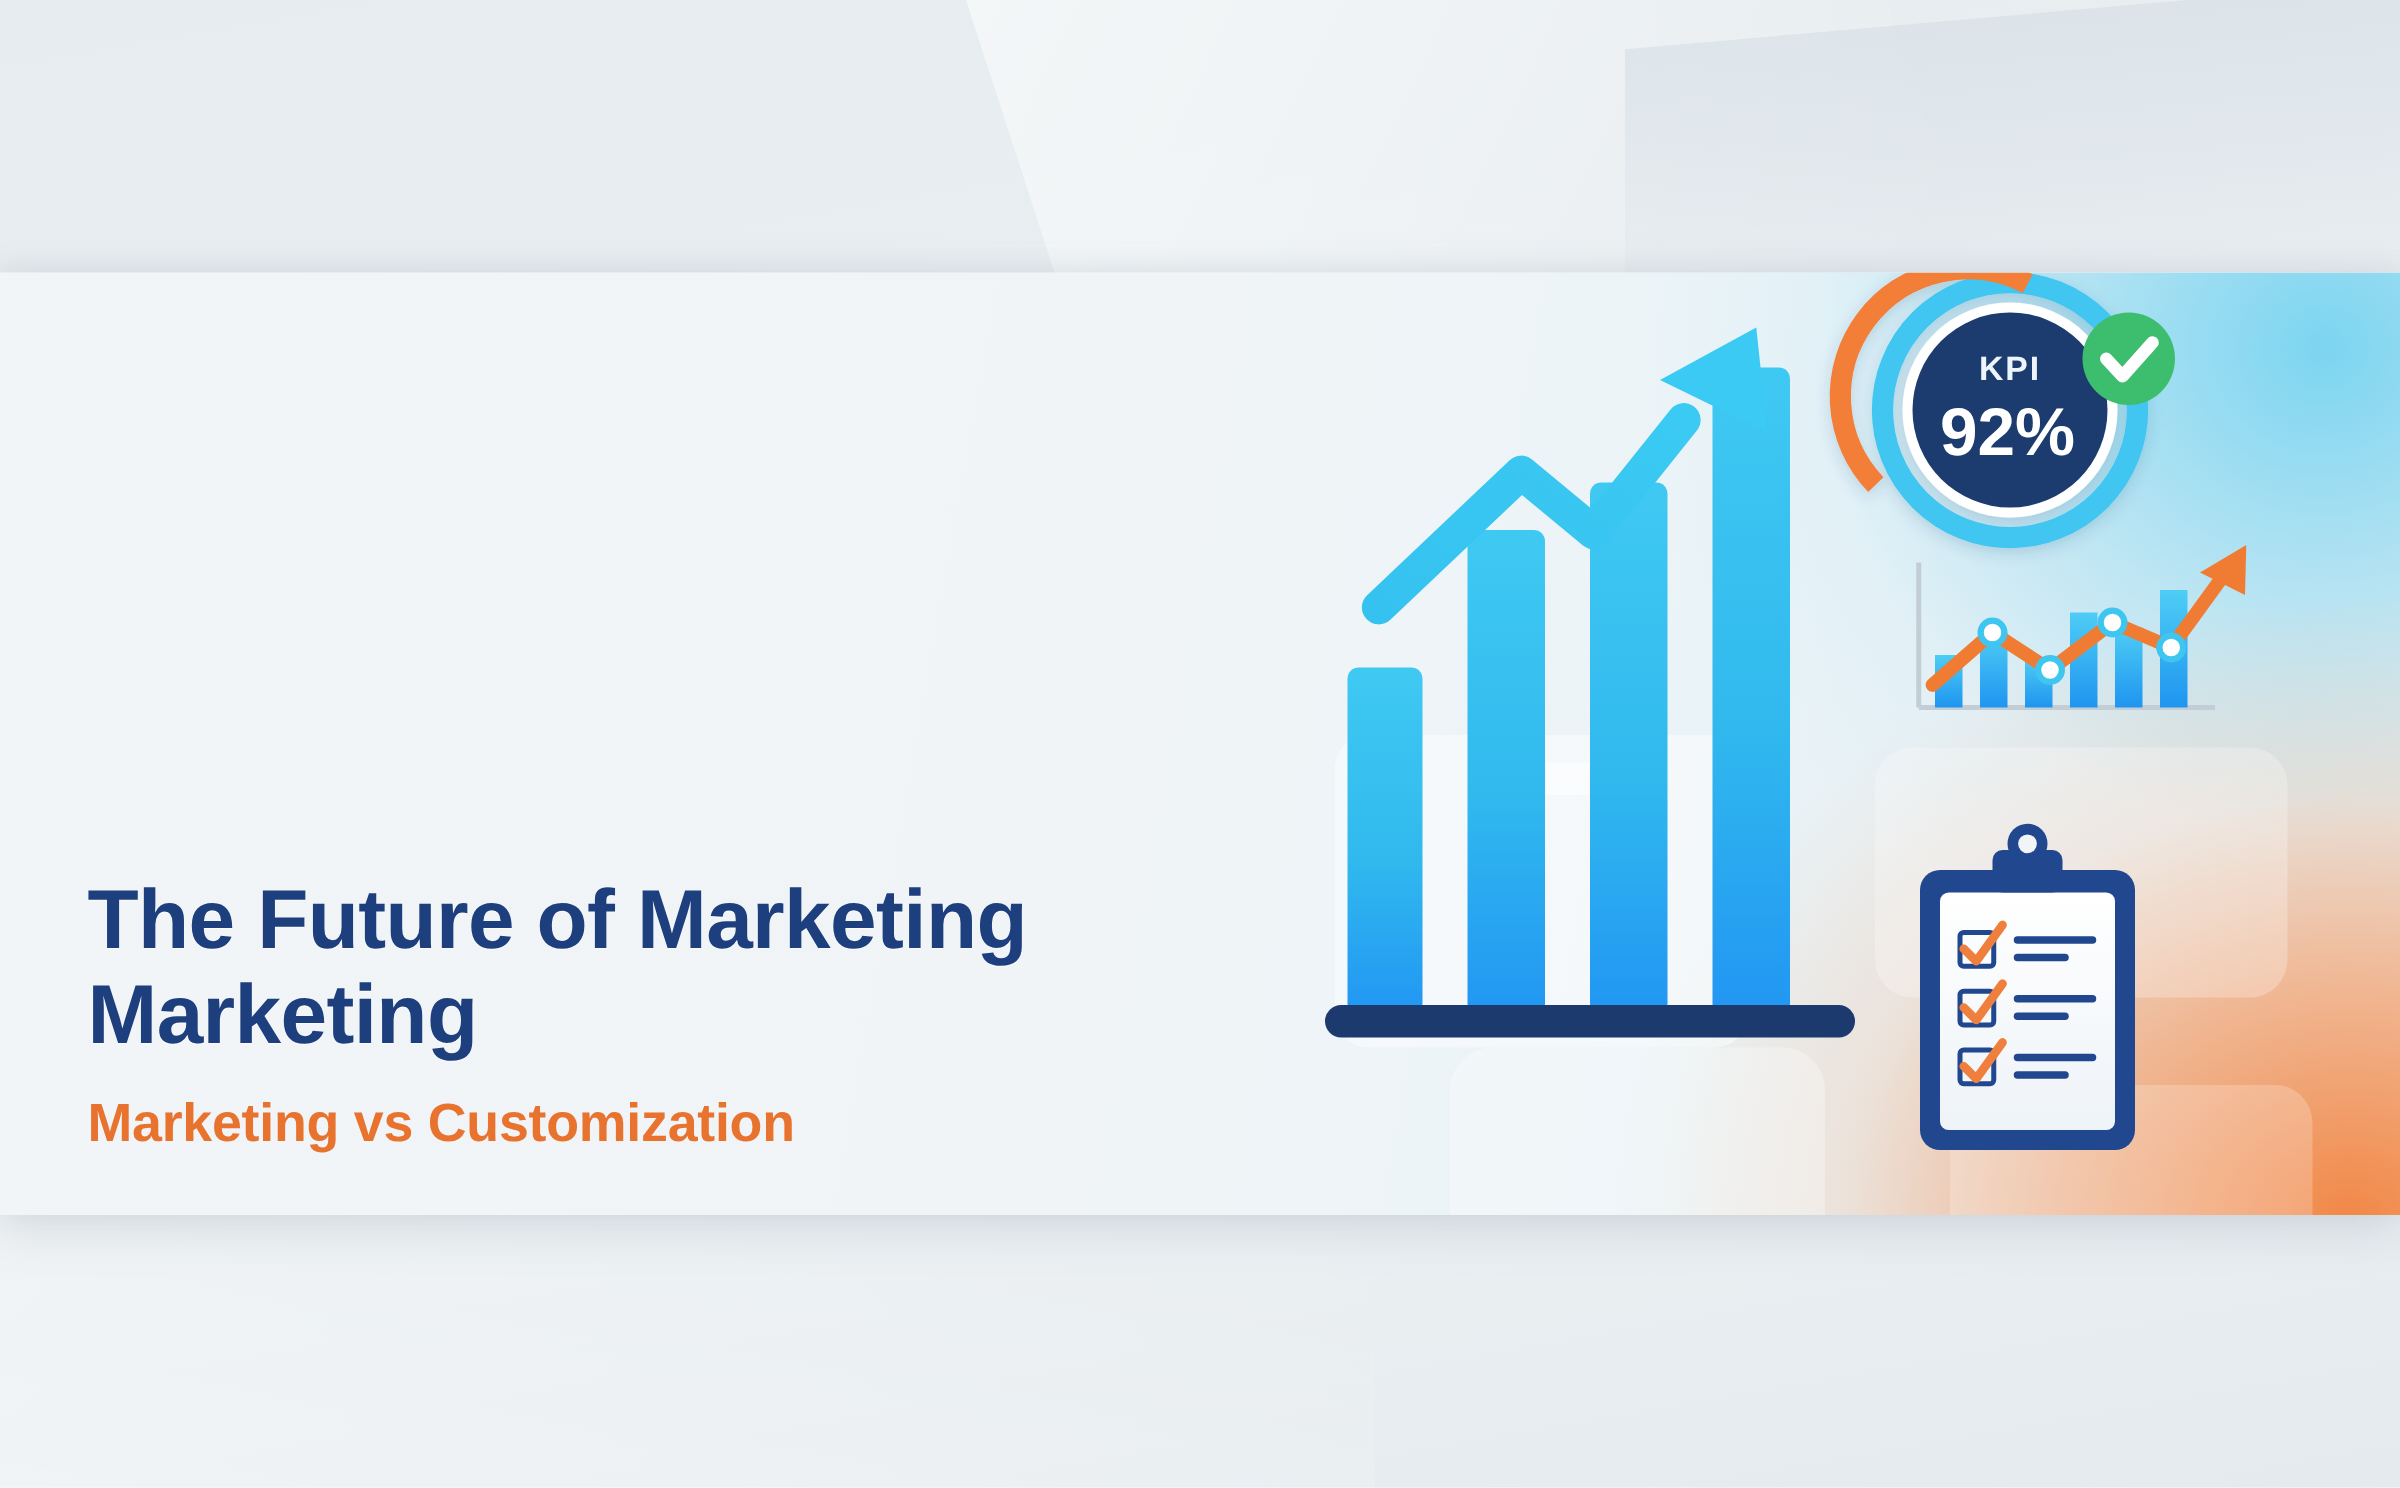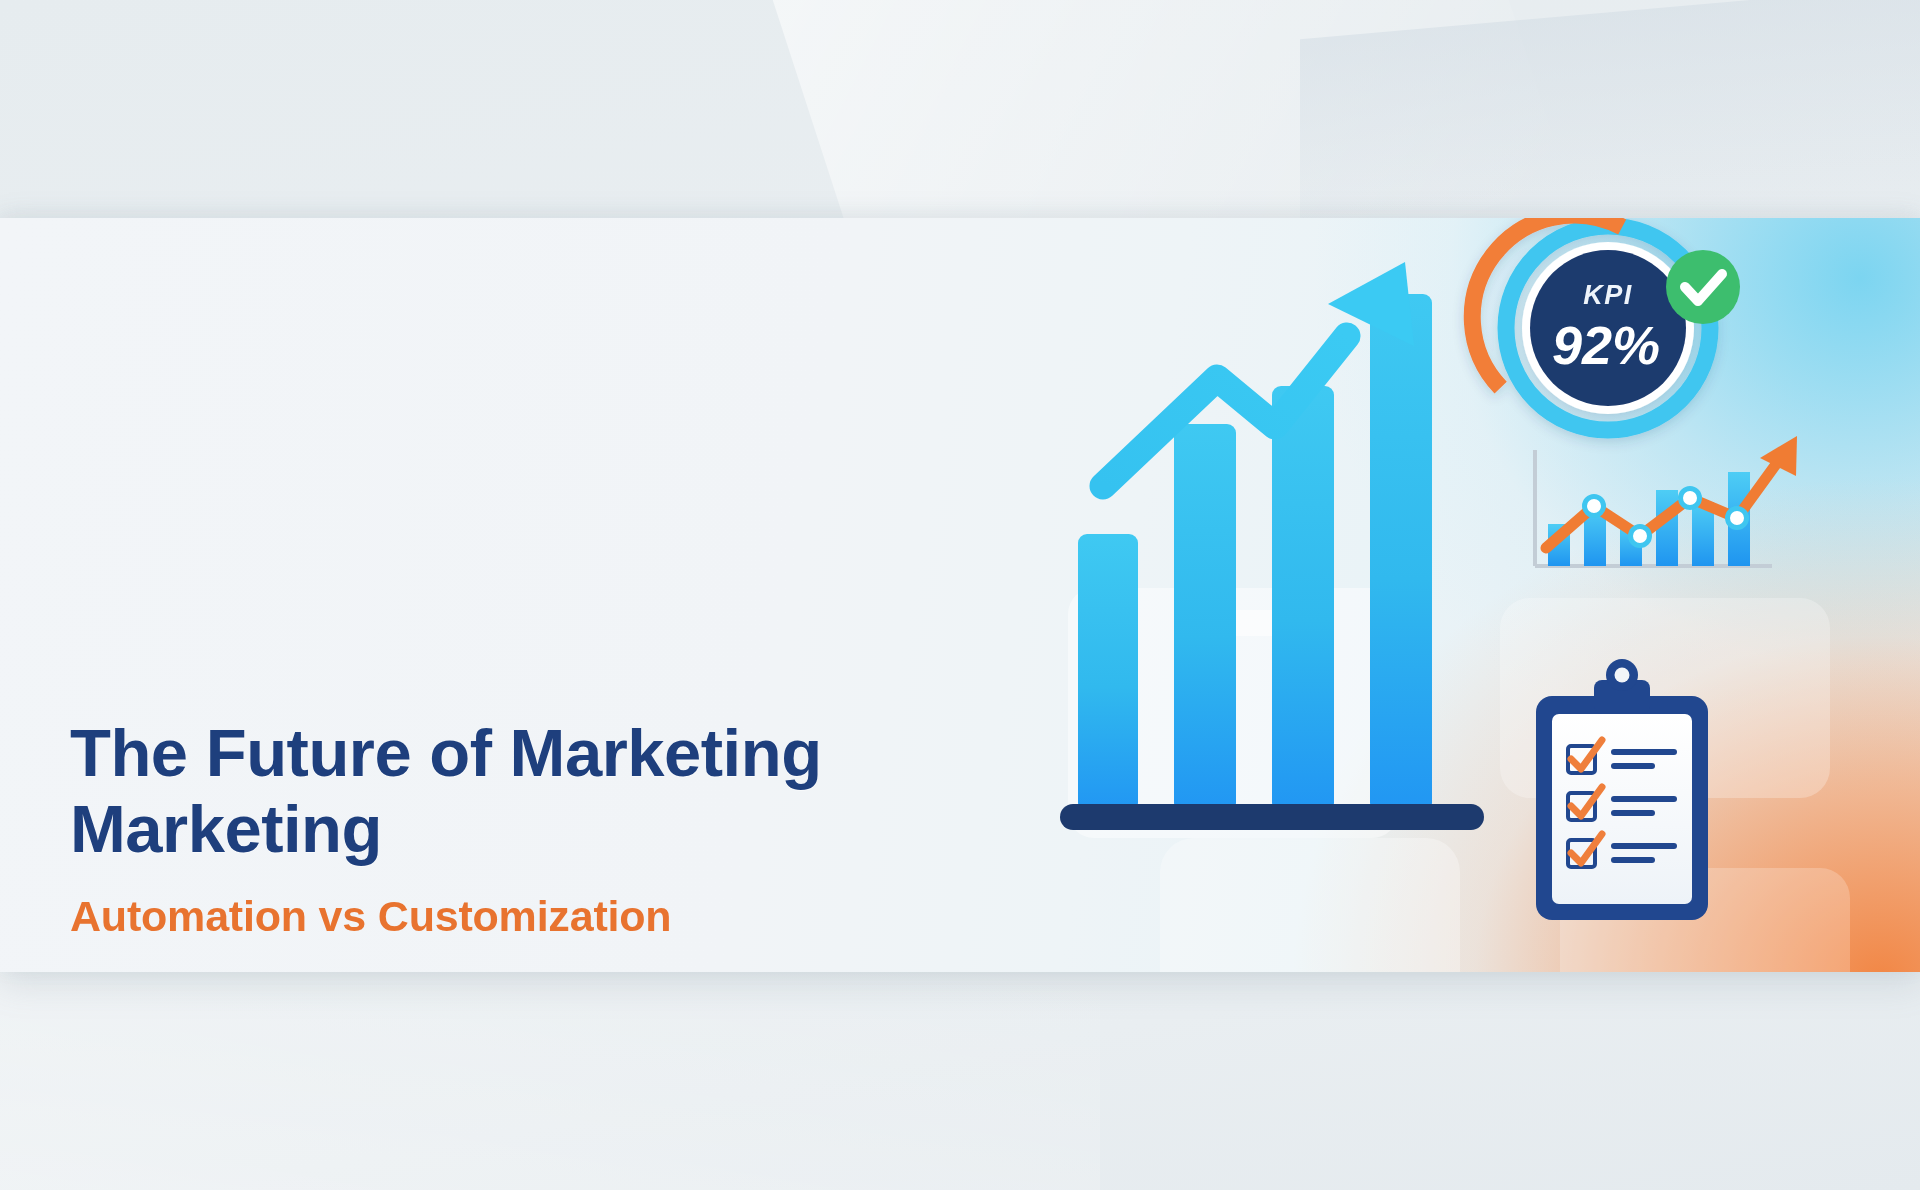--- a/index.html
+++ b/index.html
@@ -70,21 +70,21 @@
   .ghost-4 { left: 1560px; top: 650px; width: 290px; height: 240px; border-radius: 30px; background: rgba(255,255,255,0.22); }
   .ghost-dot { position: absolute; background: rgba(255,255,255,0.55); border-radius: 10px; }
   .gd-1 { left: 1098px; top: 398px; width: 36px; height: 30px; }
   .gd-2 { left: 1098px; top: 452px; width: 30px; height: 28px; }
   .gd-3 { left: 1218px; top: 392px; width: 70px; height: 26px; }
 
   
   .text-block {
     position: absolute;
     left: 70px;
-    top: 497px;
+    top: 480px;
     width: 1000px;
   }
   .headline {
     color: #1e3f7d;
     font-size: 67px;
     font-weight: bold;
     line-height: 1.13;
     letter-spacing: -0.5px;
     text-shadow: 0 1px 1px rgba(255,255,255,0.6);
   }
@@ -92,21 +92,21 @@
   .subheadline {
     margin-top: 26px;
     color: #e8732f;
     font-size: 43px;
     font-weight: bold;
     letter-spacing: -0.2px;
     white-space: nowrap;
   }
 
   
-  .graphics { position: absolute; left: 0; top: 0; width: 1920px; height: 780px; font-style: italic; }
+  .graphics { position: absolute; left: 0; top: 0; width: 1920px; height: 780px; }
   .svg-layer { position: absolute; left: 0; top: 0; }
 </style>
 </head>
 <body>
 
 <div class="backdrop-facet facet-a"></div>
 <div class="backdrop-facet facet-b"></div>
 <div class="backdrop-facet facet-c"></div>
 
 <div class="banner">
@@ -119,21 +119,21 @@
   <div class="ghost-card ghost-4"></div>
   <div class="ghost-dot gd-1"></div>
   <div class="ghost-dot gd-2"></div>
   <div class="ghost-dot gd-3"></div>
 
   <div class="text-block">
     <h1 class="headline">
       <span class="headline-line">The Future of Marketing</span>
       <span class="headline-line">Marketing</span>
     </h1>
-    <div class="subheadline">Automation vs Customization</div>
+    <div class="subheadline">Marketing vs Customization</div>
   </div>
 
   <div class="graphics">
     <svg class="svg-layer" width="1920" height="754" viewBox="0 0 1920 754">
       <defs>
         <linearGradient id="barGrad" x1="0" y1="0" x2="0" y2="1">
           <stop offset="0%" stop-color="#3fc9f2"></stop>
           <stop offset="55%" stop-color="#31b9ee"></stop>
           <stop offset="100%" stop-color="#2196f3"></stop>
         </linearGradient>

